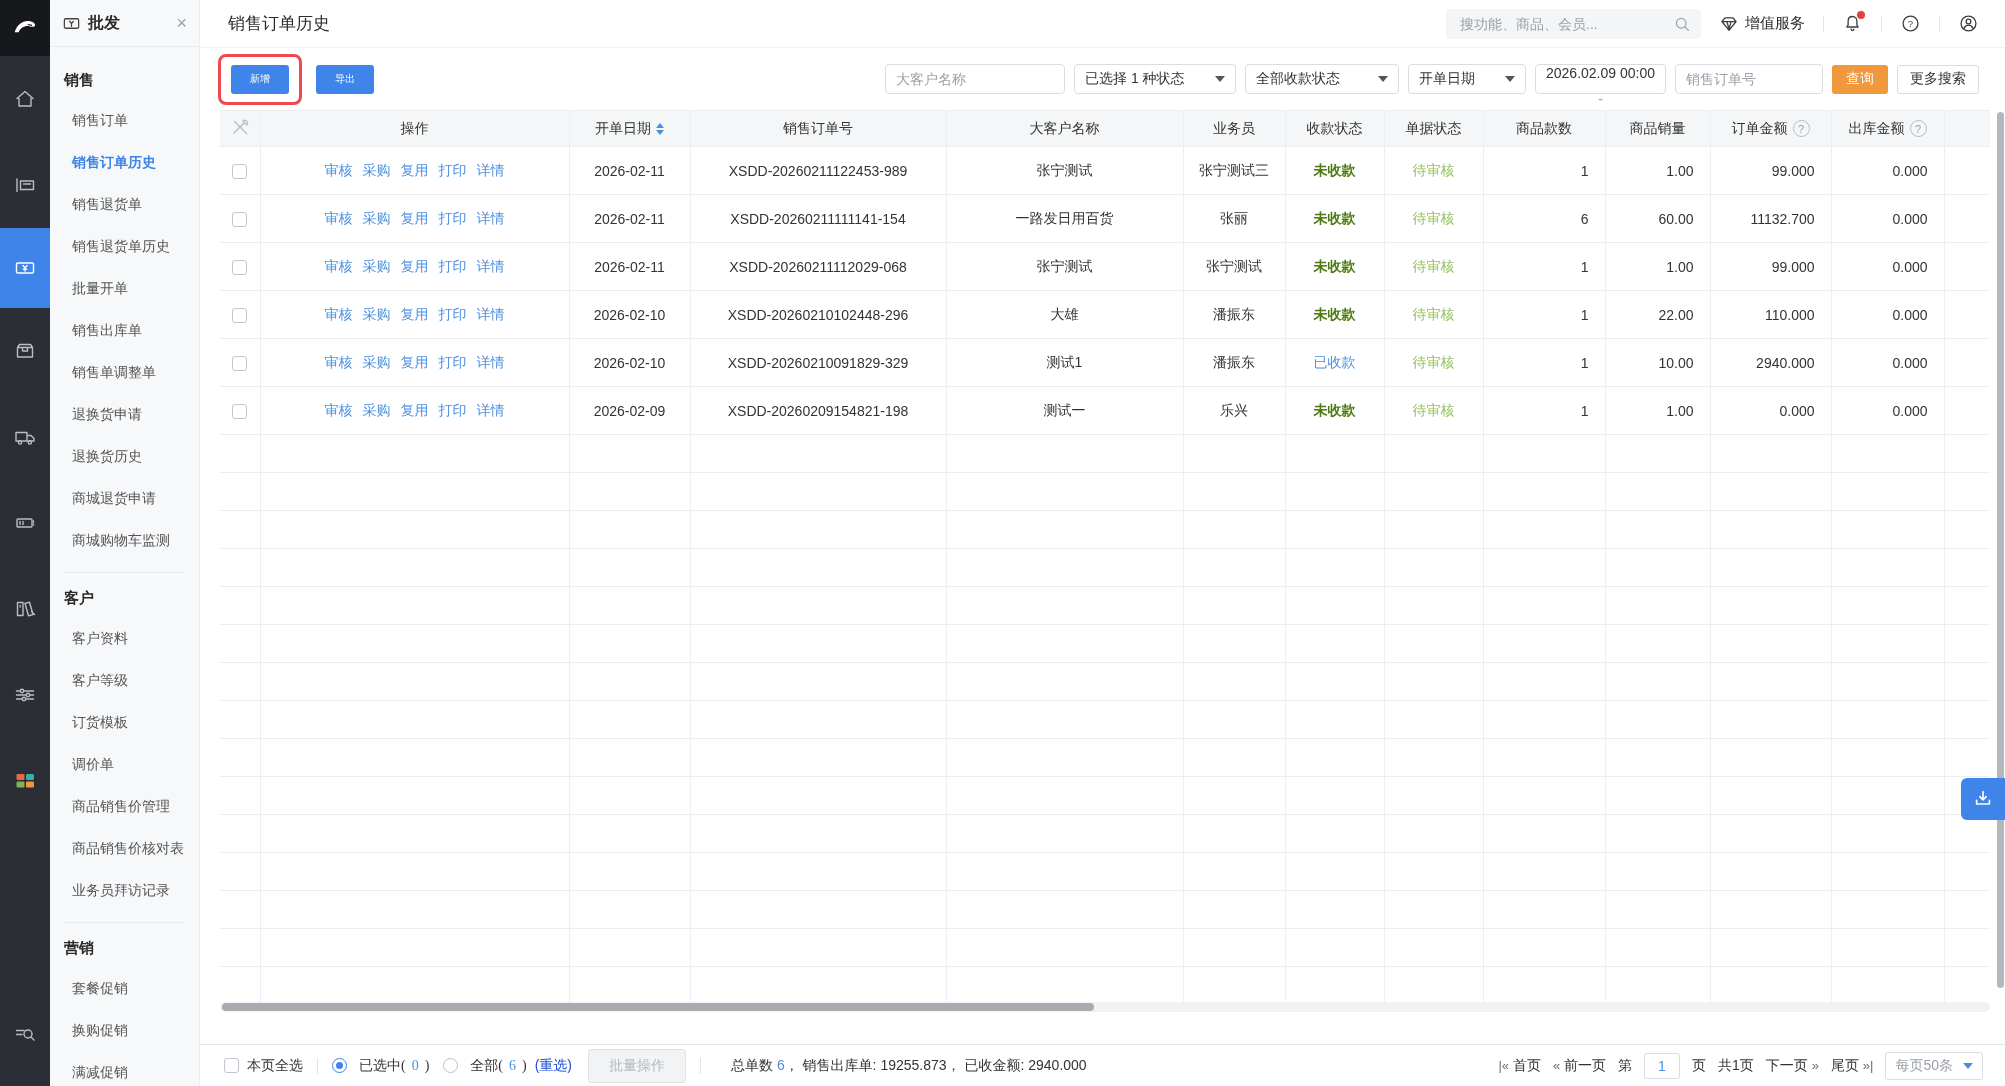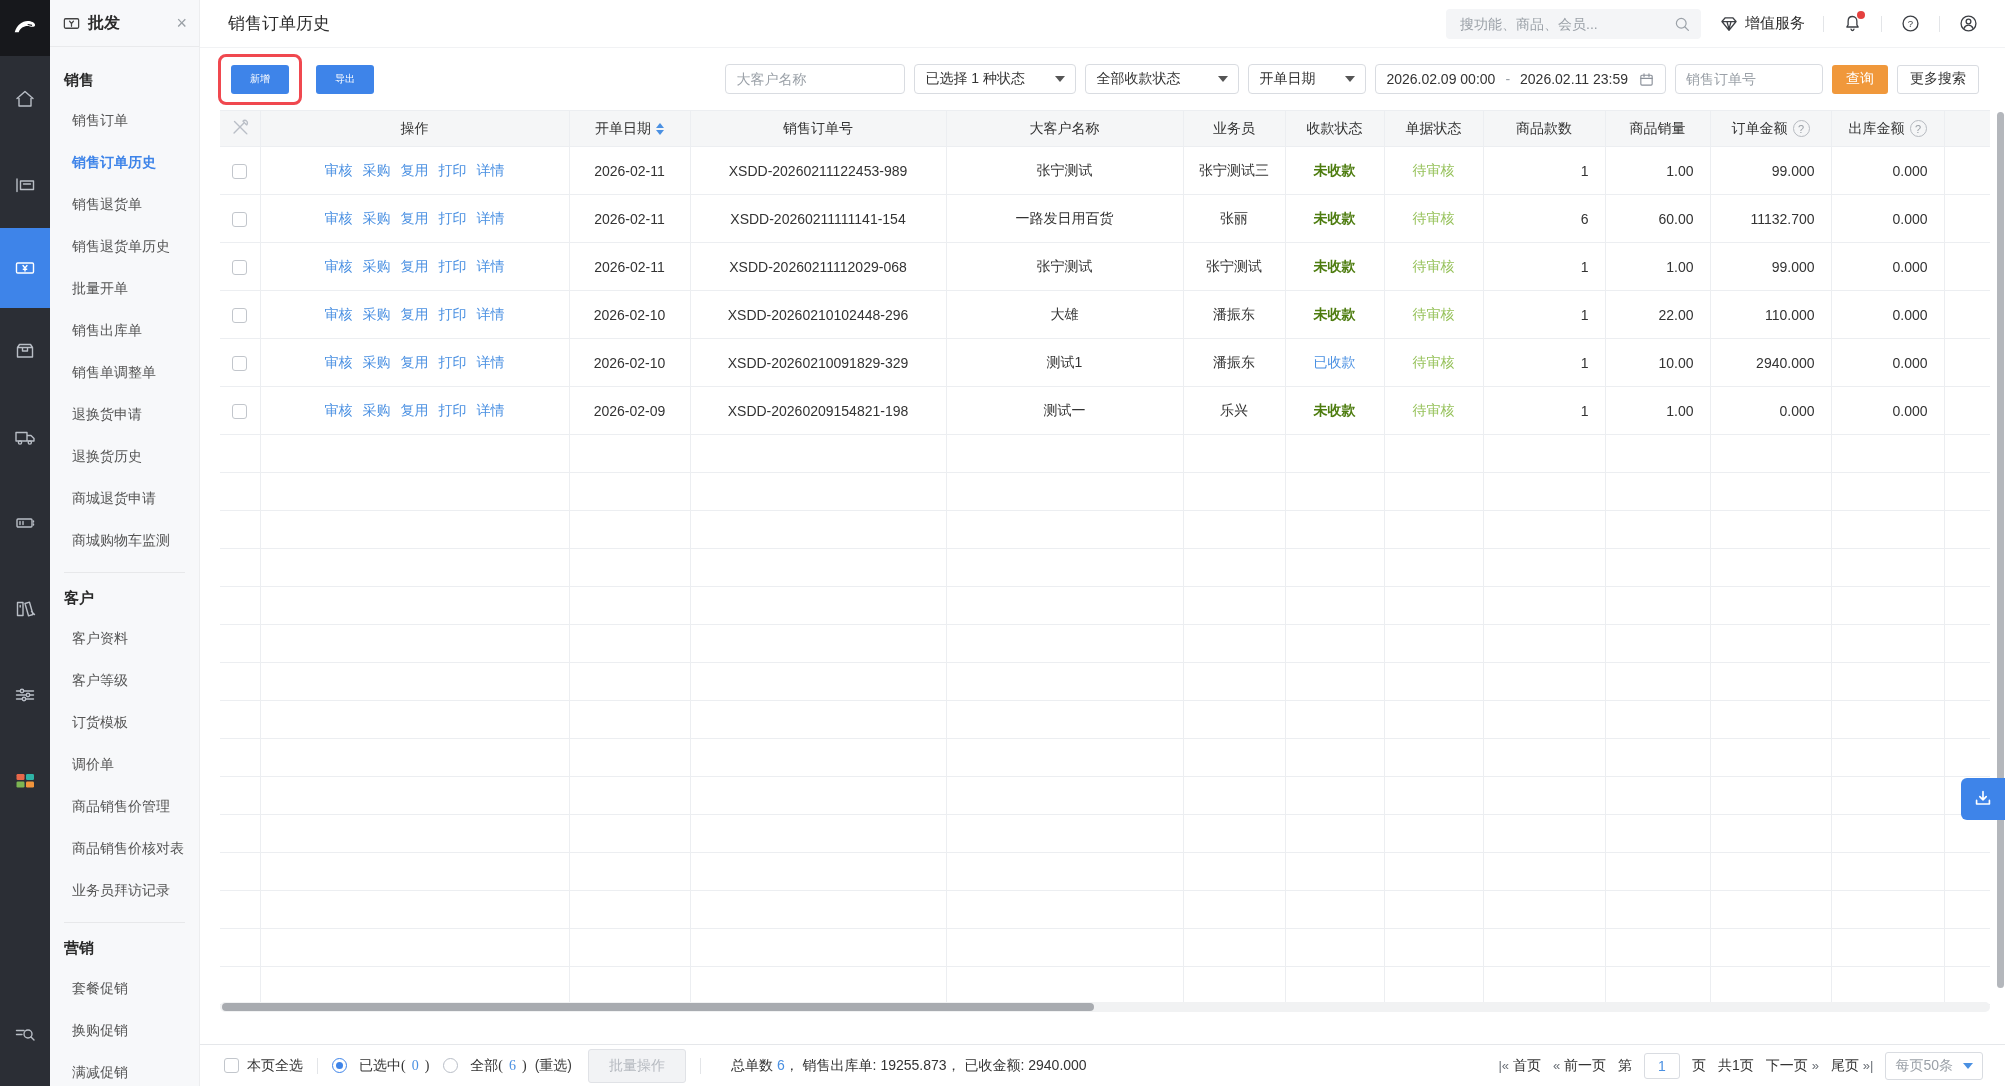--- a/index.html
+++ b/index.html
@@ -44,21 +44,21 @@
   .toolbar { height:62px; display:flex; align-items:center; padding:0 26px 0 18px; }
   .annotate-wrap { position:relative; padding:8px 10px; border:3px solid #F0484F; border-radius:8px; margin-right:4px; }
   .btn-primary { background:#3E84E9; color:#fff; border:none; border-radius:3px; height:29px; padding:0 19px; font-size:10px; font-family:inherit; cursor:pointer; }
   .btn-export { margin-left:10px; }
   .filters { margin-left:auto; display:flex; align-items:center; gap:9px; }
   .f-input { height:30px; border:1px solid #D9DCE1; border-radius:4px; padding:0 10px; font-size:14px; font-family:inherit; color:#333; outline:none; background:#fff; }
   .f-input::placeholder { color:#9BA1A8; }
   .f-select { height:30px; border:1px solid #D9DCE1; border-radius:4px; background:#fff; display:flex; align-items:center; padding:0 10px; cursor:pointer; color:#333; }
   .caret { width:0; height:0; border-left:5px solid transparent; border-right:5px solid transparent; border-top:6px solid #555; margin-left:auto; }
   .f-select span { margin-right:14px; }
-  .date-box { height:30px; border:1px solid #D9DCE1; border-radius:4px; background:#fff; display:flex; align-items:center; padding:0 10px; gap:10px; }
+  .date-box { height:30px; border:1px solid #D9DCE1; border-radius:4px; background:#fff; display:flex; align-items:center; padding:0 10px; gap:10px;flex-direction:column; }
   .date-box .dsep { color:#9BA1A8; }
   .btn-query { background:#F0983B; color:#fff; border:none; border-radius:3px; height:29px; padding:0 14px; font-size:14px; font-family:inherit; cursor:pointer; }
   .btn-more { background:#fff; color:#333; border:1px solid #D9DCE1; border-radius:3px; height:29px; padding:0 12px; font-size:14px; font-family:inherit; cursor:pointer; }
 
   
   .table-zone { position:relative; height:934px; overflow:hidden; padding-left:20px; }
   table.grid { border-collapse:collapse; table-layout:fixed; width:1770px; }
   table.grid th { background:#F5F6F7; font-weight:400; height:36px; font-size:14px; color:#333;
     border:1px solid #ECEEF1; border-left:none; }
   table.grid td { border-right:1px solid #ECEEF1; border-bottom:1px solid #ECEEF1; text-align:center; font-size:14px; height:48px; background:#fff; }
@@ -84,21 +84,21 @@
 
   
   .footer { height:42px; border-top:1px solid #E5E7EA; display:flex; align-items:center; padding:0 22px 0 24px; background:#fff; }
   .f-sep { width:1px; height:16px; background:#E3E5E8; margin:0 14px; }
   .foot-left { display:flex; align-items:center; }
   .foot-left label { margin-left:8px; }
   .radio { display:inline-block; width:15px; height:15px; border:1px solid #B9BEC7; border-radius:50%; background:#fff; vertical-align:-2px; margin-right:6px; cursor:pointer; position:relative; }
   .radio.sel { border-color:#3E84E9; }
   .radio.sel::after { content:""; position:absolute; left:3px; top:3px; width:7px; height:7px; border-radius:50%; background:#3E84E9; }
   .blue { color:#4A90E2; }
-  .reselect { color:#404040; margin-left:8px; cursor:pointer; }
+  .reselect { color:#1d4ed8; margin-left:8px; cursor:pointer; }
   .btn-batch { background:#F2F3F5; border:1px solid #E0E2E6; color:#B6BAC0; border-radius:3px; height:34px; padding:0 20px; font-size:14px; font-family:inherit; margin-left:16px; }
   .summary { margin-left:16px; white-space:nowrap; }
   .pager { margin-left:auto; display:flex; align-items:center; gap:12px; white-space:nowrap; }
   .pager .pg { cursor:pointer; }
   .pager .arrow { color:#6a6f76; font-size:13px; }
   .page-input { width:36px; height:26px; border:1px solid #D9DCE1; border-radius:3px; text-align:center; color:#4A90E2; font-size:14px; font-family:inherit; outline:none; }
   .perpage { height:28px; border:1px solid #D9DCE1; border-radius:3px; display:flex; align-items:center; padding:0 9px; color:#9BA1A8; cursor:pointer; gap:10px; }
   .perpage .caret { border-top-color:#4A90E2; }
   .gap8 { display:inline-flex; align-items:center; gap:6px;font-family:Liberation Serif, serif; }
 </style>

